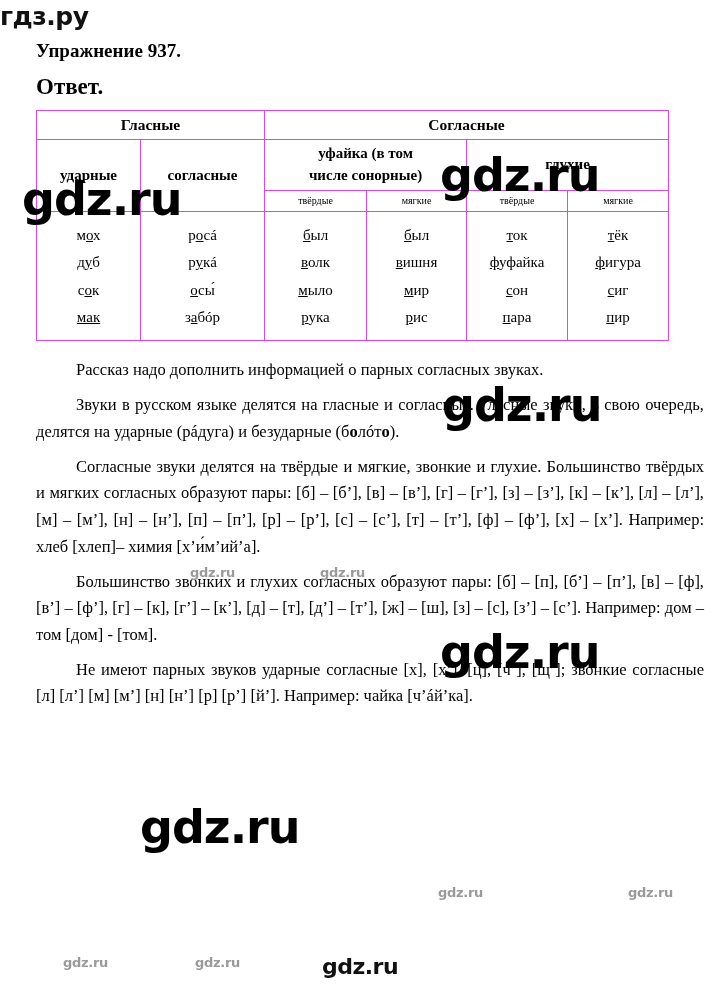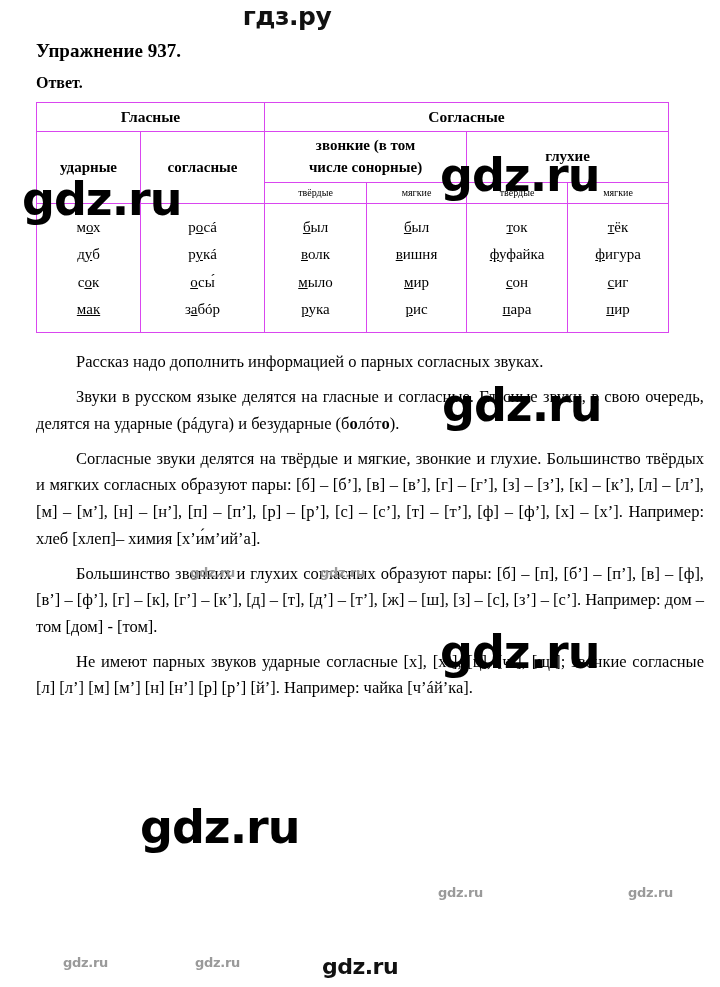--- a/index.html
+++ b/index.html
@@ -10,21 +10,21 @@
     color:#000000;
     position:relative;
     overflow:hidden;
   }
 
   .page { position:relative; width:720px; height:987px; }
 
   
   .brand-top {
     position:absolute; top:2px; left:0; width:574px;
-    text-align:center;
+    text-align:left;
     font-family:"DejaVu Sans", sans-serif;
     font-weight:bold;
     font-size:25px;
     letter-spacing:-0.5px;
     color:#111;
   }
   .brand-bottom {
     position:absolute; bottom:8px; left:0; width:720px;
     text-align:center;
     font-family:"DejaVu Sans", sans-serif;
@@ -47,21 +47,21 @@
   .wm.small { font-size:13px; color:#9a9a9a; font-weight:bold; letter-spacing:-0.3px; z-index:5; }
 
   
   .content { position:absolute; left:36px; top:40px; width:668px; z-index:1; }
 
   h1.ex-title {
     font-size:19px; font-weight:bold; margin:0 0 12px 0;
     font-family:"Liberation Serif", serif;
   }
   .answer-label {
-    font-size:16px; font-weight:bold; margin:0 0 10px 0;
+    font-size:23px; font-weight:bold; margin:0 0 10px 0;
   }
 
   
   table.vowtab {
     border-collapse:collapse;
     width:632px;
     margin:0 0 0 0;
     table-layout:fixed;
   }
   table.vowtab td {
@@ -127,21 +127,21 @@
       </colgroup>
       <tbody>
         <tr>
           <td class="hd" colspan="2">Гласные</td>
           <td class="hd" colspan="4">Согласные</td>
         </tr>
         <tr>
           <td class="sub" rowspan="2">ударные</td>
           <td class="sub" rowspan="2">согласные</td>
           <td class="sub" colspan="2">
-            <div>звонкие (в том</div>
+            <div>уфайка (в том</div>
             <div>числе сонорные)</div>
           </td>
           <td class="sub" colspan="2">глухие</td>
         </tr>
         <tr>
           <td class="subsub">твёрдые</td>
           <td class="subsub">мягкие</td>
           <td class="subsub">твёрдые</td>
           <td class="subsub">мягкие</td>
         </tr>

